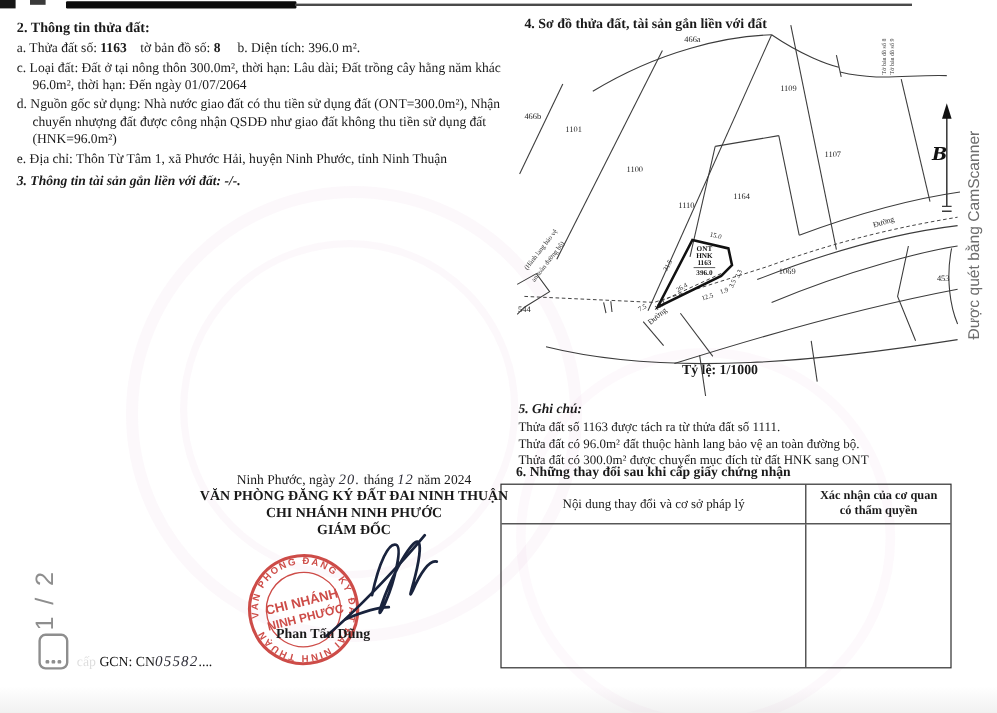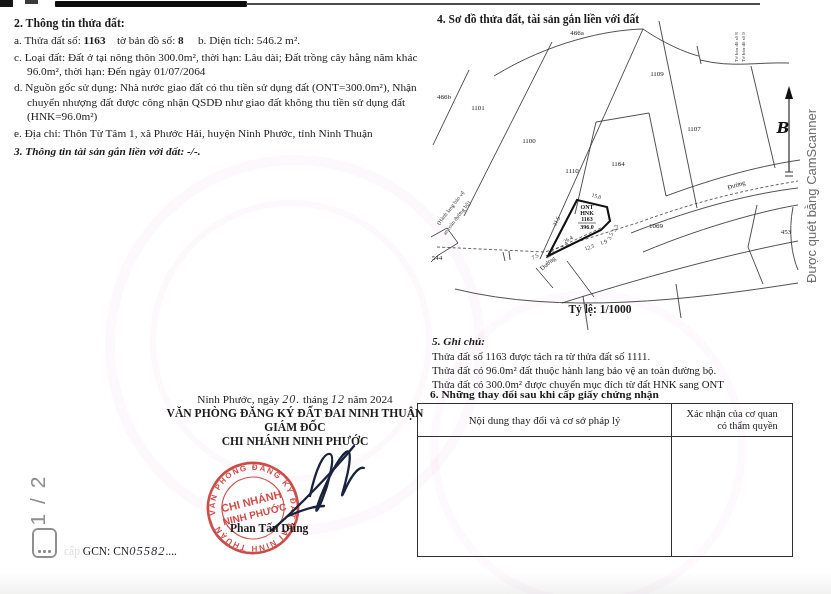--- a/index.html
+++ b/index.html
@@ -52,21 +52,21 @@
   .north-b{font-family:"DejaVu Serif",serif;font-size:15px;font-weight:bold;font-style:italic;fill:#111;text-anchor:middle;}
 
   
   .sec5{position:absolute;left:432px;top:334px;width:370px;font-size:10.8px;line-height:1.32;}
   .sec5 .h{font-weight:bold;font-style:italic;font-size:11.3px;}
   .sec6title{position:absolute;left:418px;top:388px;font-weight:bold;font-size:11.4px;padding-left:12px;}
   .tbl{position:absolute;left:417px;top:403px;width:374px;height:152px;border:1.3px solid #2e2e2e;display:flex;flex-direction:column;}
   .tbl .hdr{display:flex;height:32px;border-bottom:1.2px solid #2e2e2e;}
   .tbl .bdy{display:flex;flex:1;}
   .c1{width:68%;border-right:1.2px solid #2e2e2e;display:flex;align-items:center;justify-content:center;text-align:center;font-size:10.8px;line-height:1.2;padding:1px 6px;box-sizing:border-box;}
-  .c2{width:32%;display:flex;align-items:center;justify-content:center;text-align:right;font-size:10.3px;line-height:1.2;padding:1px 4px;box-sizing:border-box;}
+  .c2{width:32%;display:flex;align-items:center;justify-content:center;text-align:center;font-size:10.3px;line-height:1.2;padding:1px 4px;box-sizing:border-box;font-weight:bold;}
   .bdy .c1,.bdy .c2{border-color:#2e2e2e;}
 
   
   .pgstrip{position:absolute;left:10px;top:452px;width:70px;height:120px;background:rgba(255,255,255,0.85);border-radius:10px;}
   .pgnum{position:absolute;left:-8px;top:36px;width:72px;text-align:center;transform:rotate(-90deg);
      font-family:"Liberation Sans",sans-serif;font-size:21px;color:#8e8e8e;letter-spacing:2px;}
   .pgicon{position:absolute;left:22px;top:76px;width:25px;height:30px;border:2.6px solid #8e8e8e;border-radius:6px;box-sizing:border-box;}
   .pgicon .scr{position:absolute;left:3px;top:2px;width:13px;height:13px;border:2px solid #8e8e8e;border-radius:3px;opacity:0;}
   .pgicon .dots{position:absolute;left:0;bottom:3px;width:100%;display:flex;justify-content:center;gap:2px;}
   .pgicon .dots i{width:3px;height:3px;background:#8e8e8e;border-radius:1px;display:block;}
@@ -85,21 +85,21 @@
   <div class="wm-ring r3"></div>
   <div class="topbar1"></div>
   <div class="topbar2"></div>
   <div class="topblob1"></div>
   <div class="topblob2"></div>
   <div class="shade-bottom"></div>
 
   <div class="info">
     <div class="h">2. Thông tin thửa đất:</div>
     <div class="li">
-      <span>a. Thửa đất số: </span><span class="b">1163</span>&nbsp;&nbsp;&nbsp;&nbsp;<span>tờ bản đồ số: </span><span class="b">8</span>&nbsp;&nbsp;&nbsp;&nbsp;&nbsp;<span>b. Diện tích:  546.2 m².</span>
+      <span>a. Thửa đất số: </span><span class="b">1163</span>&nbsp;&nbsp;&nbsp;&nbsp;<span>tờ bản đồ số: </span><span class="b">8</span>&nbsp;&nbsp;&nbsp;&nbsp;&nbsp;<span>b. Diện tích:  396.0 m².</span>
     </div>
     <div class="li">c. Loại đất:  Đất ở tại nông thôn 300.0m², thời hạn: Lâu dài; Đất trồng cây hằng năm khác 96.0m², thời hạn: Đến ngày 01/07/2064</div>
     <div class="li">d. Nguồn gốc sử dụng:   Nhà nước giao đất có thu tiền sử dụng đất (ONT=300.0m²), Nhận chuyển nhượng đất được công nhận QSDĐ như giao đất không thu tiền sử dụng đất (HNK=96.0m²)</div>
     <div class="li">e. Địa chỉ:  Thôn Từ Tâm 1, xã Phước Hải, huyện Ninh Phước, tỉnh Ninh Thuận</div>
     <div class="sec3">
       <span>3. Thông tin tài sản gắn liền với đất:</span><span> -/-.</span>
     </div>
   </div>
 
   <div class="sec4title">4. Sơ đồ thửa đất, tài sản gắn liền với đất</div>
@@ -210,22 +210,22 @@
 
   <div class="sigblock">
     <div>
       <span>Ninh Phước, ngày</span>
       <span class="hw">20.</span>
       <span>tháng</span>
       <span class="hw">12</span>
       <span>năm 2024</span>
     </div>
     <div class="office">VĂN PHÒNG ĐĂNG KÝ ĐẤT ĐAI NINH THUẬN</div>
+    <div class="office">CHI NHÁNH NINH PHƯỚC</div>
     <div class="office">GIÁM ĐỐC</div>
-    <div class="office">CHI NHÁNH NINH PHƯỚC</div>
   </div>
 
   <svg class="stampwrap" width="110" height="104" viewBox="0 0 110 104">
     <g transform="rotate(-14 55 52)" opacity="0.88">
       <circle cx="55" cy="52" r="45" fill="none" stroke="#c7342f" stroke-width="2.6"></circle>
       <circle cx="55" cy="52" r="31" fill="none" stroke="#c7342f" stroke-width="1.1"></circle>
       <defs>
           <path id="ringpath" d="M55,52 m-38,0 a38,38 0 1,1 76,0 a38,38 0 1,1 -76,0"></path>
         </defs>
       <text font-family="Liberation Sans, sans-serif" font-size="8" font-weight="bold" fill="#c7342f" letter-spacing="1.5">

